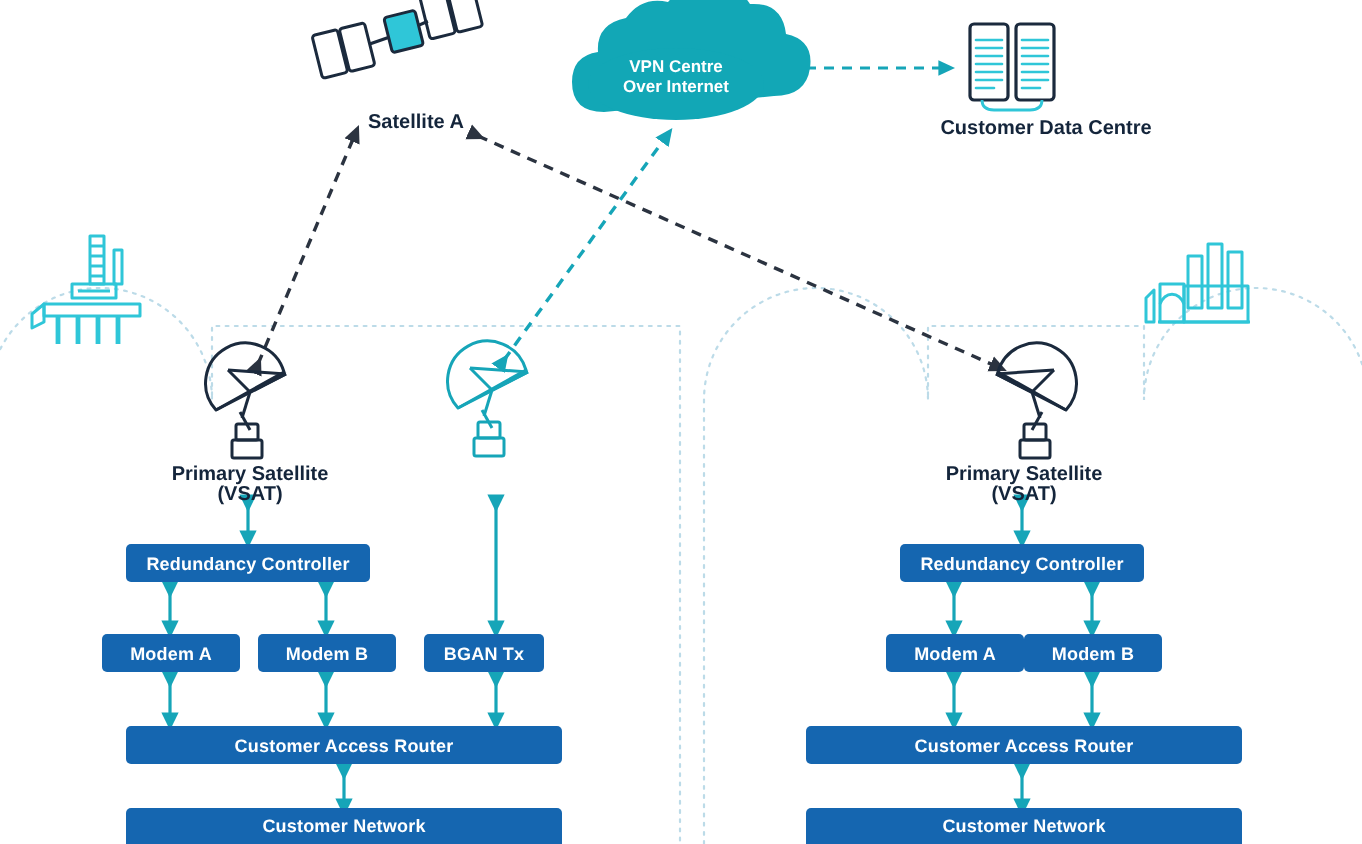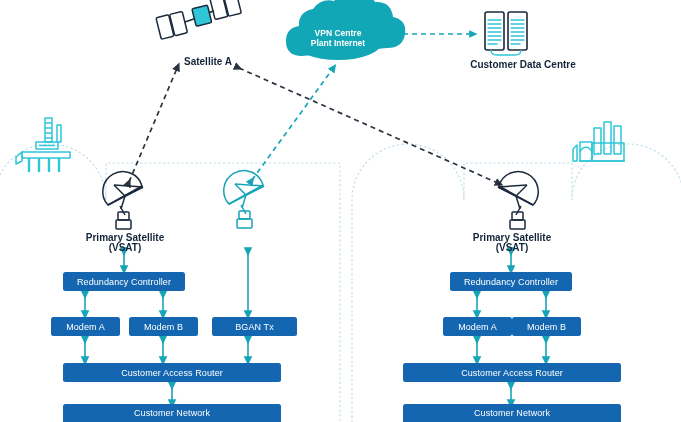--- a/index.html
+++ b/index.html
@@ -13,21 +13,21 @@
   }
   #stage{position:absolute;left:0;top:0;width:681px;height:422px;}
   #bg-svg{position:absolute;left:0;top:0;width:681px;height:422px;}
 
   
   .box{
     position:absolute;
     background:#1566B0;
     color:#ffffff;
     font-size:9px;
-    font-weight:normal;
+    font-weight:bold;
     letter-spacing:.1px;
     display:flex;
     align-items:center;
     justify-content:center;
     border-radius:2.5px;
     box-sizing:border-box;
     height:19px;
     white-space:nowrap;
     text-align:center;
   }
@@ -207,40 +207,40 @@
       <line x1="525" y1="196" x2="521" y2="209"></line>
       <path d="M520 206 l5 9"></path>
       <rect x="518" y="212" width="11" height="8" rx="1"></rect>
       <rect x="516" y="220" width="15" height="9" rx="1"></rect>
     </g>
   </svg>
 
   <div class="lbl dark" style="left:168px;top:57px;width:80px;">Satellite A</div>
 
   <div class="lbl" style="left:294px;top:28px;width:88px;color:#ffffff;font-size:8.5px;">VPN Centre</div>
-  <div class="lbl" style="left:294px;top:38px;width:88px;color:#ffffff;font-size:8.5px;">Plant Internet</div>
+  <div class="lbl" style="left:294px;top:38px;width:88px;color:#ffffff;font-size:8.5px;">Over Internet</div>
 
   <div class="lbl dark" style="left:468px;top:60px;width:110px;">Customer Data Centre</div>
 
 
 
   <div class="lbl dark" style="left:74px;top:233px;width:102px;">Primary Satellite
 (VSAT)</div>
 
 
   <div class="lbl dark" style="left:461px;top:233px;width:102px;">Primary Satellite
 (VSAT)</div>
 
   <div class="box" style="left:63px;top:272px;width:122px;">Redundancy Controller</div>
 
   <div class="box" style="left:51px;top:317px;width:69px;">Modem A</div>
 
   <div class="box" style="left:129px;top:317px;width:69px;">Modem B</div>
 
-  <div class="box" style="left:212px;top:317px;width:85px;">BGAN Tx</div>
+  <div class="box" style="left:212px;top:317px;width:60px;">BGAN Tx</div>
 
   <div class="box" style="left:63px;top:363px;width:218px;">Customer Access Router</div>
 
   <div class="box" style="left:63px;top:404px;width:218px;height:18px;border-radius:2.5px 2.5px 0 0;">Customer Network</div>
 
   <div class="box" style="left:450px;top:272px;width:122px;">Redundancy Controller</div>
 
   <div class="box" style="left:443px;top:317px;width:69px;">Modem A</div>
 
   <div class="box" style="left:512px;top:317px;width:69px;">Modem B</div>

